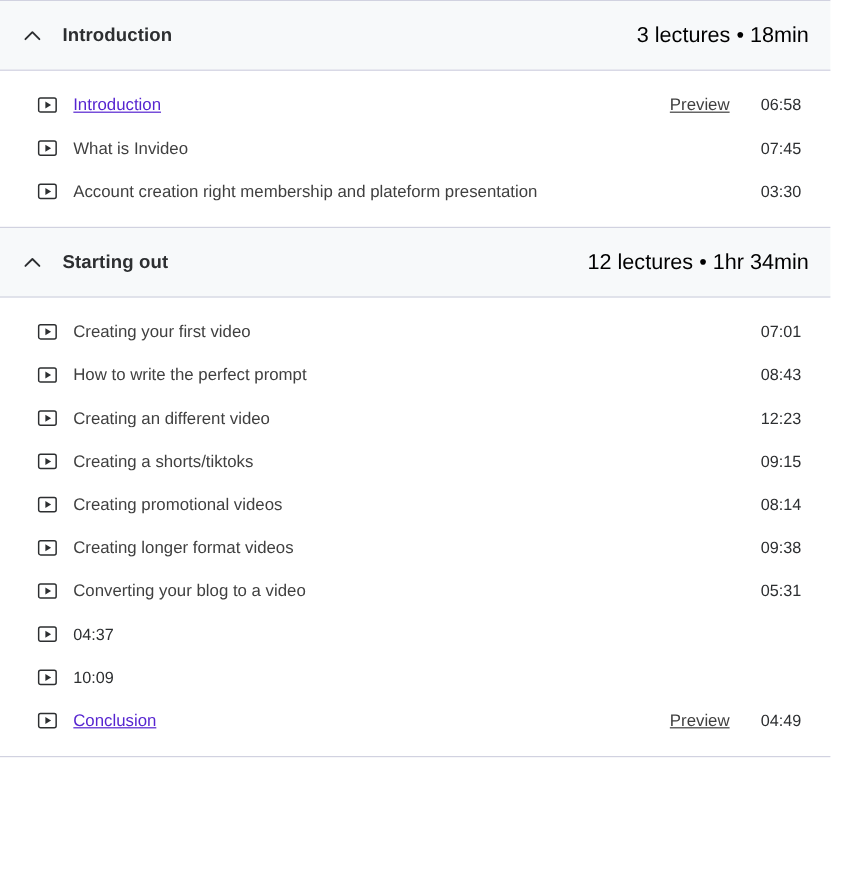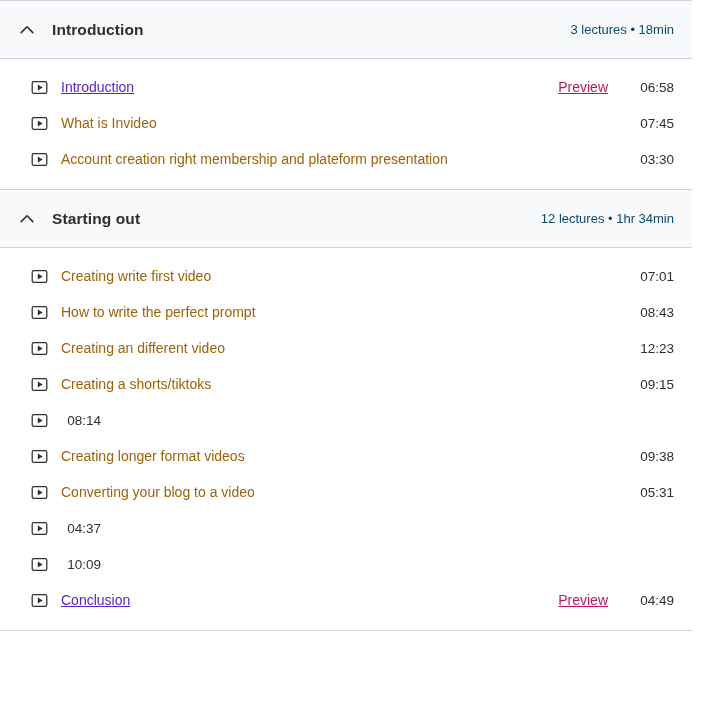--- a/index.html
+++ b/index.html
@@ -51,22 +51,22 @@
     font-size: 15.5px;
     font-weight: bold;
     color: #2d2f31;
     letter-spacing: 0.1px;
     flex: 1 1 auto;
     white-space: nowrap;
     overflow: hidden;
     text-overflow: ellipsis;
   }
   .section-meta {
-    font-size: 13px;
-    color: #0c4a6e;
+    font-size: 18px;
+    color: #000000;
     flex: 0 0 auto;
     margin-left: 12px;
     white-space: nowrap;
   }
   .lectures {
     padding: 10px 0 12px 0;
   }
   .lecture {
     display: flex;
     align-items: center;
@@ -79,48 +79,48 @@
     flex: 0 0 18px;
     margin-right: 13px;
     color: #2d2f31;
     display: flex;
     align-items: center;
     justify-content: center;
   }
   .lec-icon svg { display: block; }
   .lec-title {
     font-size: 14px;
-    color: #a16207;
+    color: #404040;
     flex: 1 1 auto;
     white-space: nowrap;
     overflow: hidden;
     text-overflow: ellipsis;
     padding-right: 10px;
   }
   .lec-title.link {
     color: #5624d0;
     text-decoration: underline;
     cursor: pointer;
     flex: 0 0 auto;
   }
   .spacer { flex: 1 1 auto; }
   .preview {
     font-size: 14px;
-    color: #be185d;
+    color: #404040;
     text-decoration: underline;
     cursor: pointer;
     margin-right: 26px;
     flex: 0 0 auto;
   }
   .lec-dur {
     font-size: 13.5px;
     color: #2d2f31;
     flex: 0 0 auto;
     width: 40px;
-    text-align: right;
+    text-align: left;
     white-space: nowrap;
   }
 </style>
 </head>
 <body>
 
 <div id="root">
   <div class="curriculum" id="curriculum">
       <div class="section">
         <div class="section-header">
@@ -178,21 +178,21 @@
           <span class="section-meta">12 lectures • 1hr 34min</span>
         </div>
         <div class="lectures">
           <div class="lecture">
             <span class="lec-icon">
               <svg width="17" height="17" viewBox="0 0 17 17" aria-hidden="true">
                 <rect x="1.2" y="2.6" width="14.6" height="11.8" rx="1.6" ry="1.6" fill="none" stroke="currentColor" stroke-width="1.25"></rect>
                 <path d="M6.8 5.6 L11.6 8.5 L6.8 11.4 Z" fill="currentColor"></path>
               </svg>
             </span>
-            <span class="lec-title">Creating write first video</span>
+            <span class="lec-title">Creating your first video</span>
             <span class="lec-dur">07:01</span>
           </div>
           <div class="lecture">
             <span class="lec-icon">
               <svg width="17" height="17" viewBox="0 0 17 17" aria-hidden="true">
                 <rect x="1.2" y="2.6" width="14.6" height="11.8" rx="1.6" ry="1.6" fill="none" stroke="currentColor" stroke-width="1.25"></rect>
                 <path d="M6.8 5.6 L11.6 8.5 L6.8 11.4 Z" fill="currentColor"></path>
               </svg>
             </span>
             <span class="lec-title">How to write the perfect prompt</span>
@@ -218,20 +218,21 @@
             <span class="lec-title">Creating a shorts/tiktoks</span>
             <span class="lec-dur">09:15</span>
           </div>
           <div class="lecture">
             <span class="lec-icon">
               <svg width="17" height="17" viewBox="0 0 17 17" aria-hidden="true">
                 <rect x="1.2" y="2.6" width="14.6" height="11.8" rx="1.6" ry="1.6" fill="none" stroke="currentColor" stroke-width="1.25"></rect>
                 <path d="M6.8 5.6 L11.6 8.5 L6.8 11.4 Z" fill="currentColor"></path>
               </svg>
             </span>
+            <span class="lec-title">Creating promotional videos</span>
             <span class="lec-dur">08:14</span>
           </div>
           <div class="lecture">
             <span class="lec-icon">
               <svg width="17" height="17" viewBox="0 0 17 17" aria-hidden="true">
                 <rect x="1.2" y="2.6" width="14.6" height="11.8" rx="1.6" ry="1.6" fill="none" stroke="currentColor" stroke-width="1.25"></rect>
                 <path d="M6.8 5.6 L11.6 8.5 L6.8 11.4 Z" fill="currentColor"></path>
               </svg>
             </span>
             <span class="lec-title">Creating longer format videos</span>

